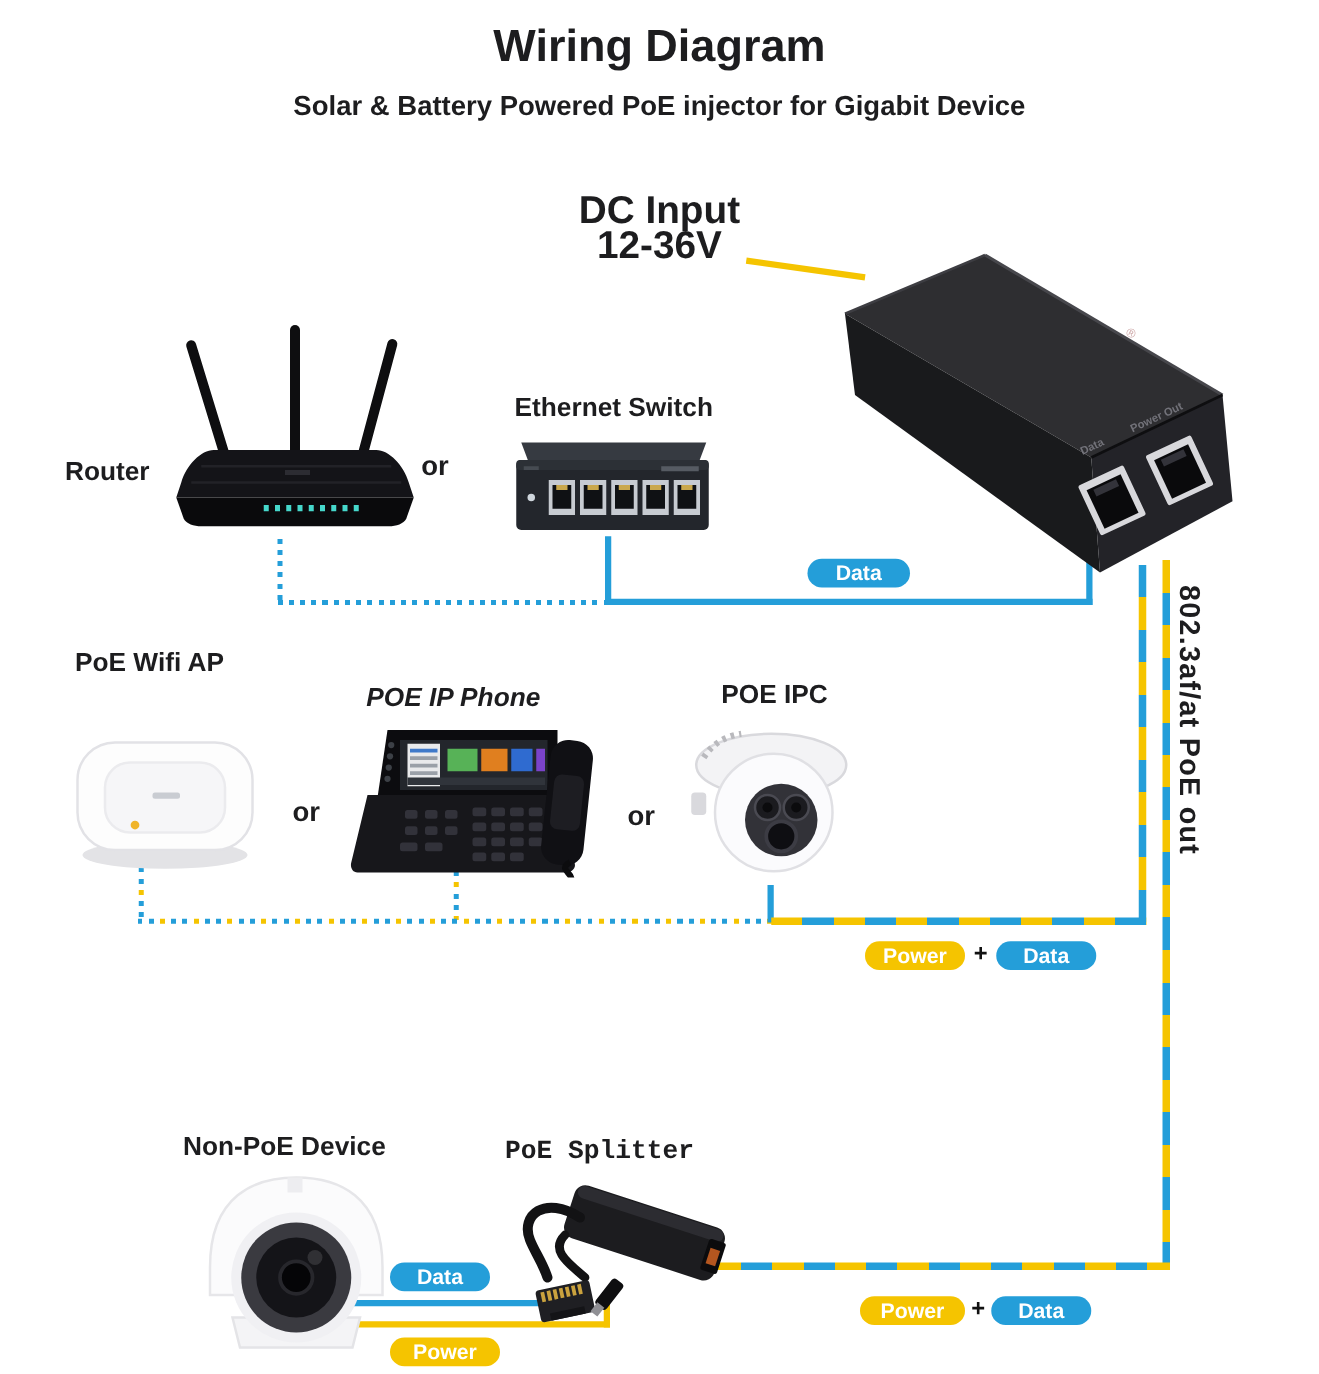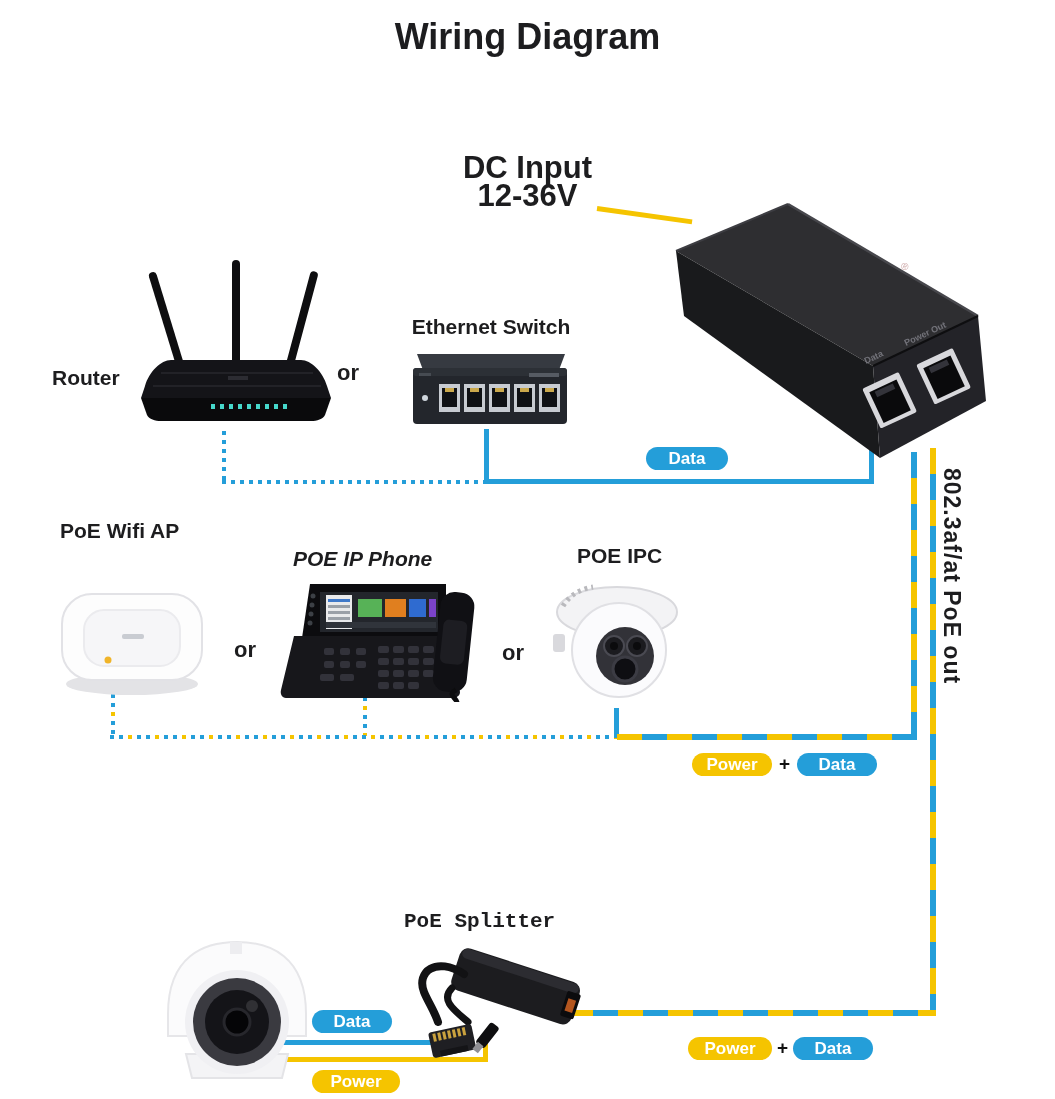--- a/index.html
+++ b/index.html
@@ -28,20 +28,21 @@
   .dot-v-blue{width:4px;background:repeating-linear-gradient(180deg,var(--blue) 0 4px,transparent 4px 9px);}
   .vert-text{writing-mode:vertical-rl;font-weight:bold;color:#1d1d1f;font-size:23px;letter-spacing:1px;white-space:nowrap;z-index:4;}
   .dev{z-index:2;}
 </style>
 </head>
 <body>
 
 <div id="stage">
 
   <div class="abs ttl" style="top:16px;left:0;font-size:36px;">Wiring Diagram</div>
+  <div class="abs ttl" style="top:72px;left:0;font-size:22px;">Solar &amp; Battery Powered PoE injector for Gigabit Device</div>
 
   <div class="abs" style="top:154px;left:450px;width:155px;text-align:center;font-weight:bold;font-size:31px;line-height:28px;color:#1d1d1f;">
     <div>DC Input</div>
     <div>12-36V</div>
   </div>
   <div class="abs ln solid-yel-h" style="left:597px;top:206px;width:96px;transform:rotate(8deg);transform-origin:left center;"></div>
 
   <div class="abs ln dot-v-blue" style="left:222px;top:431px;height:50px;"></div>
   <div class="abs ln dot-h-blue" style="left:222px;top:480px;width:264px;"></div>
   <div class="abs ln solid-blue-v" style="left:484px;top:429px;height:54px;"></div>
@@ -211,20 +212,21 @@
     <rect x="2" y="58" width="12" height="18" rx="3" fill="#d9d9dd"></rect>
     <circle cx="68" cy="74" r="47" fill="#fbfbfd" stroke="#e0e0e4" stroke-width="2"></circle>
     <circle cx="74" cy="80" r="29" fill="#323238"></circle>
     <circle cx="63" cy="70" r="10" fill="#1b1b1f" stroke="#4a4a52" stroke-width="2"></circle>
       <circle cx="63" cy="70" r="4" fill="#0b0b0d"></circle>
     <circle cx="86" cy="70" r="10" fill="#1b1b1f" stroke="#4a4a52" stroke-width="2"></circle>
       <circle cx="86" cy="70" r="4" fill="#0b0b0d"></circle>
     <circle cx="74" cy="93" r="12" fill="#0e0e12" stroke="#3c3c44" stroke-width="3"></circle>
   </svg>
 
+  <div class="abs lbl" style="left:130px;top:906px;width:195px;text-align:center;">Non-PoE Device</div>
   <div class="abs lbl" style="left:404px;top:910px;width:140px;text-align:left;font-family:Liberation Mono, monospace;">PoE Splitter</div>
 
   <svg class="abs dev" style="left:146px;top:936px;" width="182" height="148" viewBox="0 0 182 148">
     <path d="M22,78 C22,20 58,6 91,6 C124,6 160,20 160,78 L160,100 L22,100 Z" fill="#fbfbfc" stroke="#e6e6e9" stroke-width="2"></path>
     <rect x="84" y="6" width="12" height="12" fill="#ededf0"></rect>
     <path d="M40,118 L142,118 L136,142 L46,142 Z" fill="#f4f4f6" stroke="#e4e4e7" stroke-width="2"></path>
     <circle cx="91" cy="86" r="52" fill="#f0f0f3"></circle>
     <circle cx="91" cy="86" r="44" fill="#3a3a40"></circle>
     <circle cx="91" cy="86" r="32" fill="#141418"></circle>
     <circle cx="91" cy="86" r="13" fill="#050507" stroke="#27272c" stroke-width="3"></circle>

